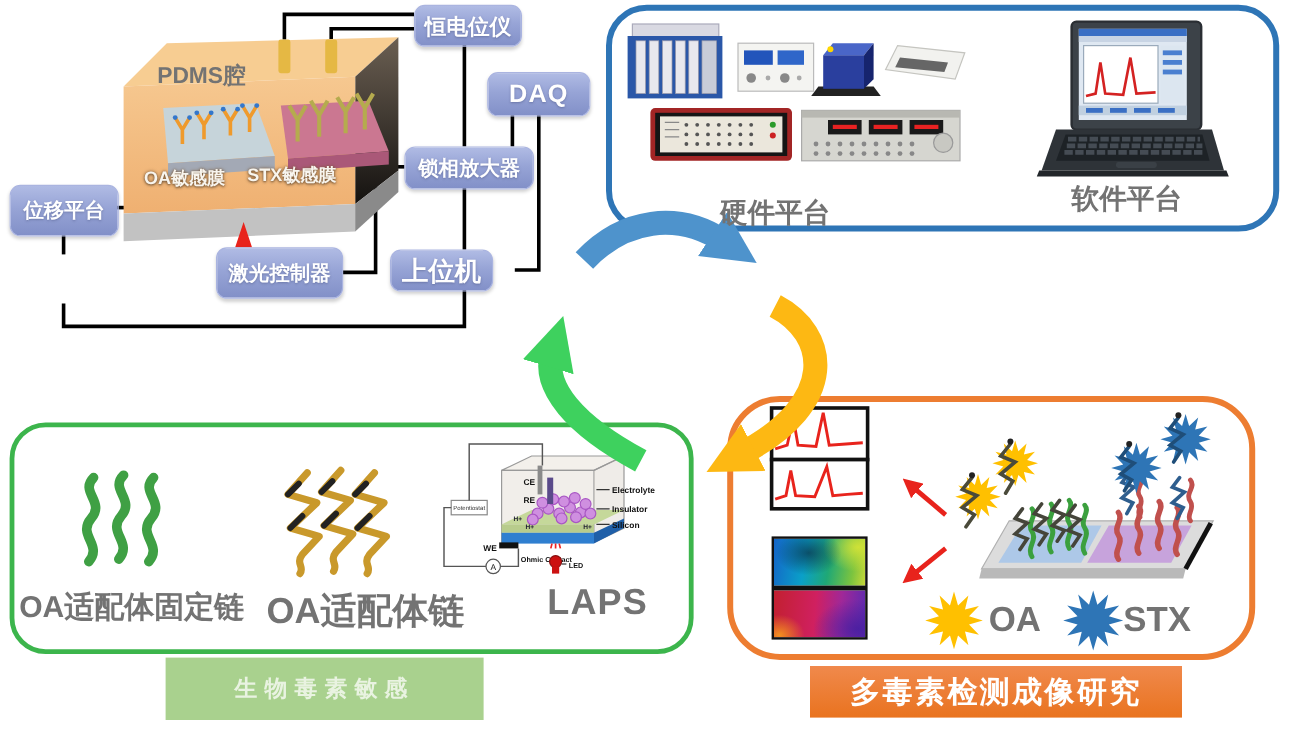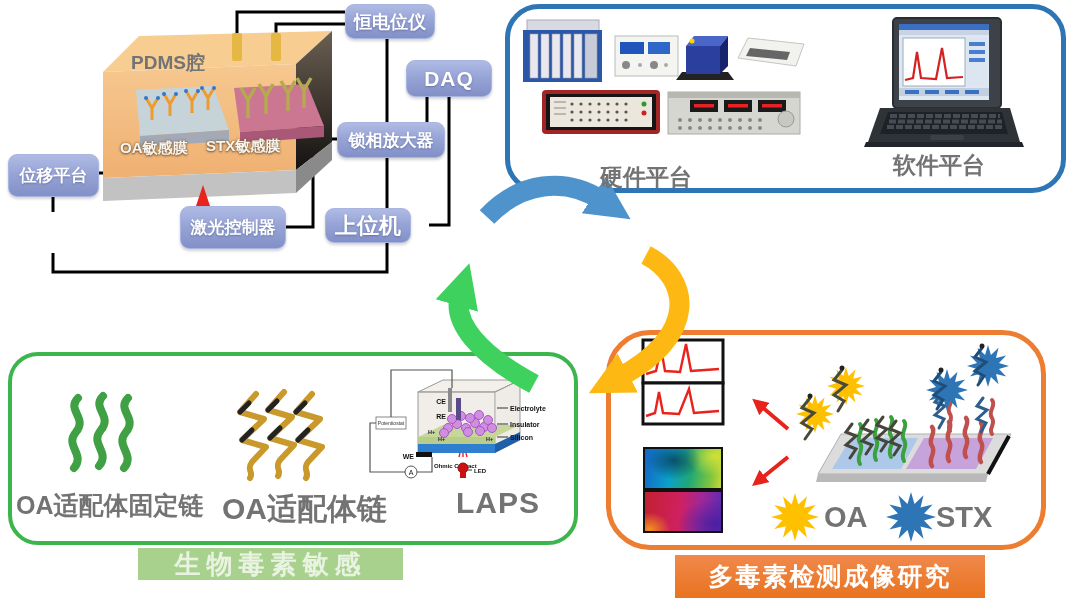--- a/index.html
+++ b/index.html
@@ -14,21 +14,21 @@
   #panel-orange{left:606px;top:330px;width:440px;height:220px;border:5px solid #ed7d31;border-radius:44px;}
   .node{position:absolute;z-index:6;display:flex;align-items:center;justify-content:center;
         background:linear-gradient(180deg,#b0bbe4 0%,#97a4d6 45%,#8290c8 100%);
         border:1px solid #aab4e0;border-radius:9px;color:#fff;font-weight:bold;font-size:17px;
         text-shadow:0 1px 2px rgba(40,50,90,.35);box-shadow:0 2px 3px rgba(0,0,0,.18);}
   .lbl{position:absolute;z-index:6;font-weight:bold;color:#737373;white-space:nowrap;}
   .cap{position:absolute;z-index:4;display:flex;align-items:center;justify-content:center;
        font-weight:bold;white-space:nowrap;}
   #cap-blue{left:641px;top:202px;width:287px;height:42px;color:#fff;font-size:26px;letter-spacing:3px;
             background:linear-gradient(180deg,#2d5da8 0%,#3b6db8 100%);border-top:2px solid #1f4679;}
-  #cap-green{left:138px;top:548px;width:265px;height:32px;color:#e9f3e1;font-size:26px;letter-spacing:6px;
+  #cap-green{left:138px;top:548px;width:265px;height:52px;color:#e9f3e1;font-size:19px;letter-spacing:6px;
              background:#a9d18e;}
   #cap-orange{left:675px;top:555px;width:310px;height:43px;color:#fff;font-size:25px;letter-spacing:2px;
               background:linear-gradient(180deg,#f0894c 0%,#e9731f 100%);}
   .gradimg{position:absolute;z-index:2;border:2px solid #111;box-sizing:border-box;}
   #img-scan1{left:643px;top:447px;width:80px;height:43px;
     background:
       radial-gradient(60% 80% at 38% 30%, rgba(10,25,45,.6), rgba(10,25,45,0) 60%),
       radial-gradient(55% 75% at 92% 18%, rgba(215,228,55,.9), rgba(215,228,55,0) 70%),
       linear-gradient(100deg,#1464c8 0%,#0aa0c8 35%,#1fa876 60%,#7cc43f 85%,#c8d838 100%);}
   #img-scan2{left:643px;top:490px;width:80px;height:43px;

